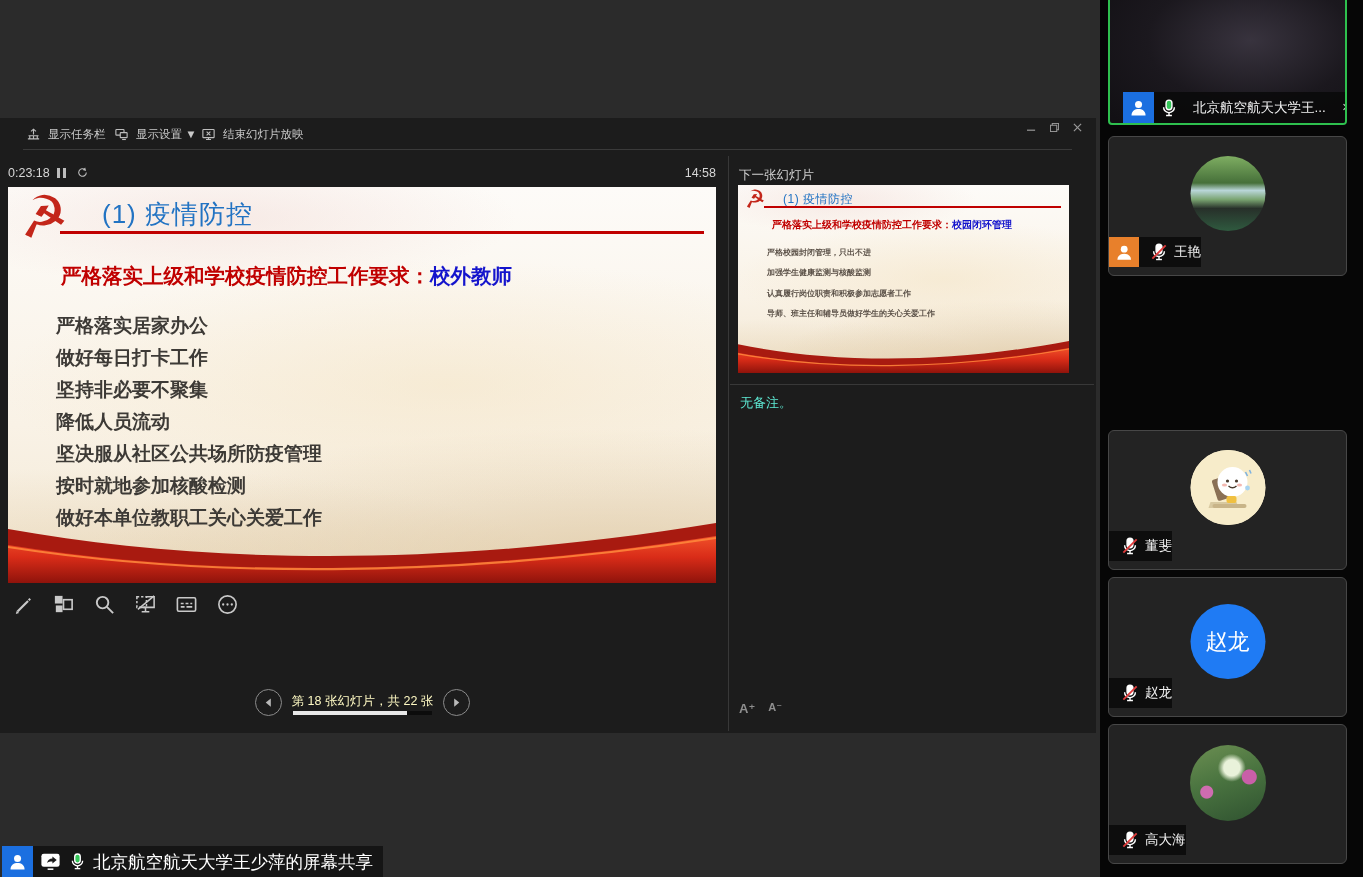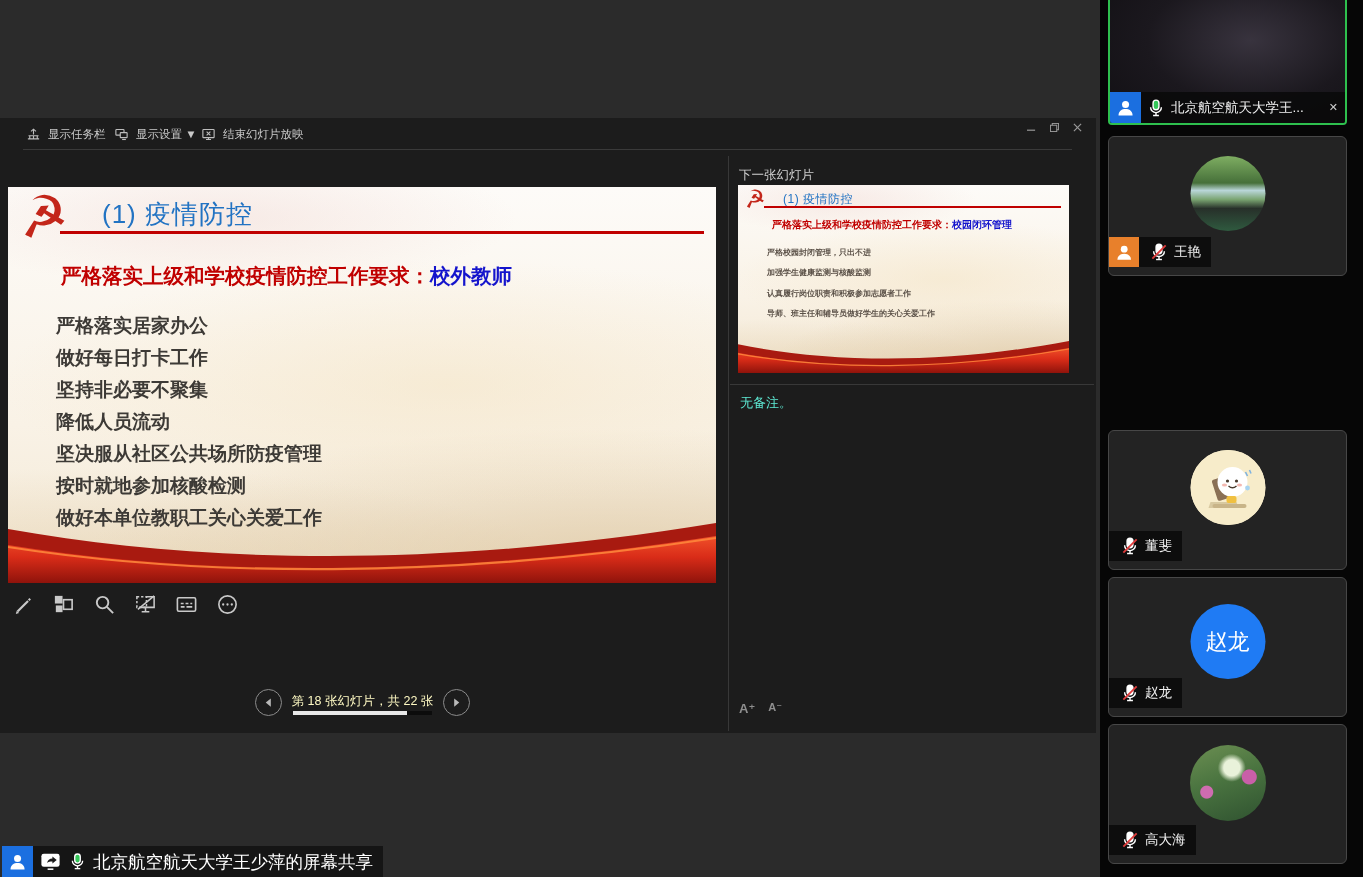--- a/index.html
+++ b/index.html
@@ -96,23 +96,23 @@
   .banner-chip{display:flex;align-items:center;gap:6px;background:rgba(18,18,18,0.88);padding:0 10px 0 6px;}
   .banner-chip .share-ic{width:23px;height:23px;}
   .banner-chip .mic{width:19px;height:19px;}
   .banner-text{color:#fff;font-size:17.5px;font-weight:500;white-space:nowrap;}
 
   
   .sidebar{position:absolute;left:1100px;top:0;width:263px;height:877px;background:#060606;}
   .tile{position:absolute;left:8px;width:239px;height:140px;background:#232323;border:1px solid #474747;border-radius:6px;overflow:hidden;}
   .tile-speaking{top:-6px;height:131px;border:2px solid #2ec04e;border-radius:4px;background:radial-gradient(80% 90% at 60% 35%, #38333e 0%, #1b181e 55%, #121014 100%);}
   .t2{top:136px;}.t3{top:283px;}.t4{top:430px;}.t5{top:577px;}.t6{top:724px;}
-  .namebar{position:absolute;left:0;bottom:0;width:100%;height:31px;background:rgba(8,8,8,0.82);display:flex;align-items:center;}
+  .namebar{position:absolute;left:13px;bottom:0;width:100%;height:31px;background:rgba(8,8,8,0.82);display:flex;align-items:center;text-align:center;}
   .namebar .badge{width:31px;height:31px;flex:0 0 31px;}
-  .namechip{position:absolute;left:0;bottom:8px;height:30px;display:flex;align-items:center;background:rgba(10,10,10,0.88);padding-right:10px;}
+  .namechip{position:absolute;left:0;bottom:8px;height:30px;display:flex;align-items:center;background:rgba(10,10,10,0.88);}
   .namechip .badge{width:30px;height:30px;flex:0 0 30px;margin-right:5px;}
   .namechip.nobadge{padding-left:6px;}
   .badge-blue{background:#1b6fe0;}
   .badge-orange{background:#e8802b;}
   .mic{flex:0 0 auto;}
   .namebar .mic,.namechip .mic{width:20px;height:20px;margin:0 5px;}
   .pname{color:#f2f2f2;font-size:13.5px;white-space:nowrap;overflow:hidden;text-overflow:ellipsis;}
   .namebar .pname{flex:1 1 auto;}
   .tile-close{margin-left:auto;flex:0 0 auto;color:#cfcfcf;font-size:11px;padding:0 7px;}
   .avatar{position:absolute;left:50%;transform:translateX(-50%);border-radius:50%;overflow:hidden;}
@@ -180,20 +180,34 @@
           <span>
             <svg viewBox="0 0 10 10" stroke="#9a9a9a" stroke-width="1.3">
                 <line x1="1" y1="1" x2="9" y2="9"></line>
                 <line x1="9" y1="1" x2="1" y2="9"></line>
               </svg>
           </span>
         </div>
       </div>
       <div class="pw-toolbar-sep"></div>
 
+      <div class="pw-timer-row">
+        <span class="timer-elapsed">0:23:18</span>
+        <span class="timer-pause">
+            <i></i>
+            <i></i>
+          </span>
+        <span class="timer-restart">
+          <svg viewBox="0 0 24 24" fill="none" stroke="#bdbdbd" stroke-width="2">
+            <path d="M19 12 a7 7 0 1 1 -2.3 -5.2"></path>
+              <polygon points="17,2.6 18.6,9 12.4,7.4" fill="#bdbdbd" stroke="none"></polygon>
+          </svg>
+        </span>
+        <span class="clock">14:58</span>
+      </div>
 
       <div class="slide slide-main">
         <div class="slide-bg"></div>
         <span class="emblem">☭</span>
         <div class="slide-title">(1) 疫情防控</div>
         <div class="slide-title-line"></div>
         <div class="slide-subtitle">
           <span class="red">严格落实上级和学校疫情防控工作要求：</span><span class="blue">校外教师</span>
         </div>
         <div class="bullet" style="top:126px">严格落实居家办公</div>

